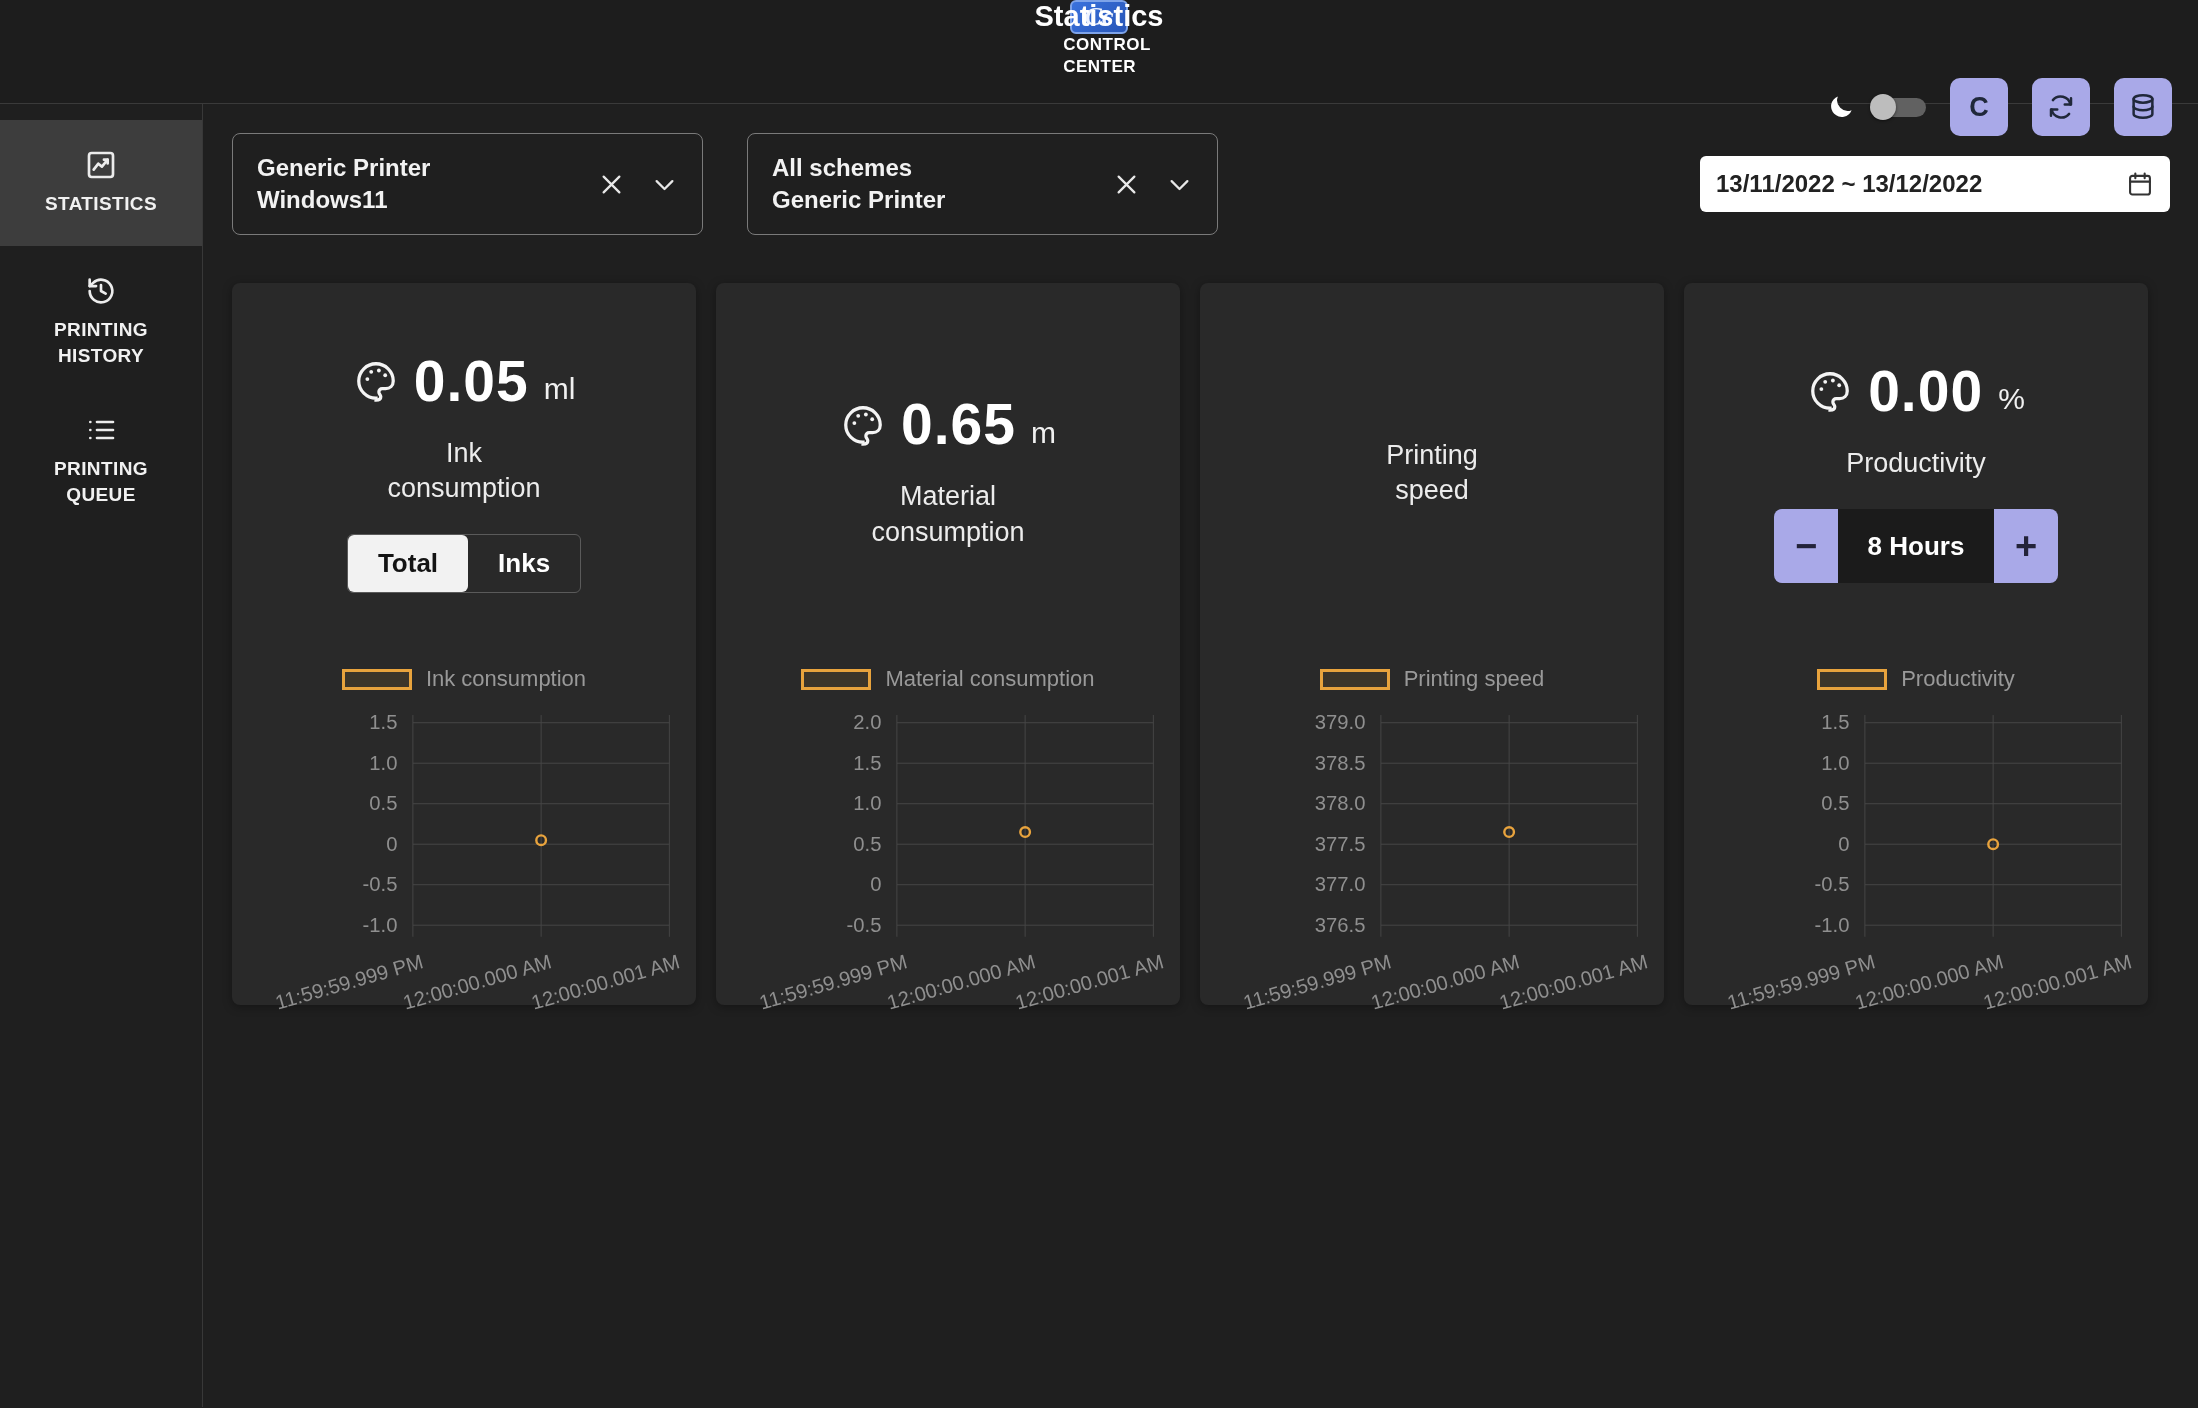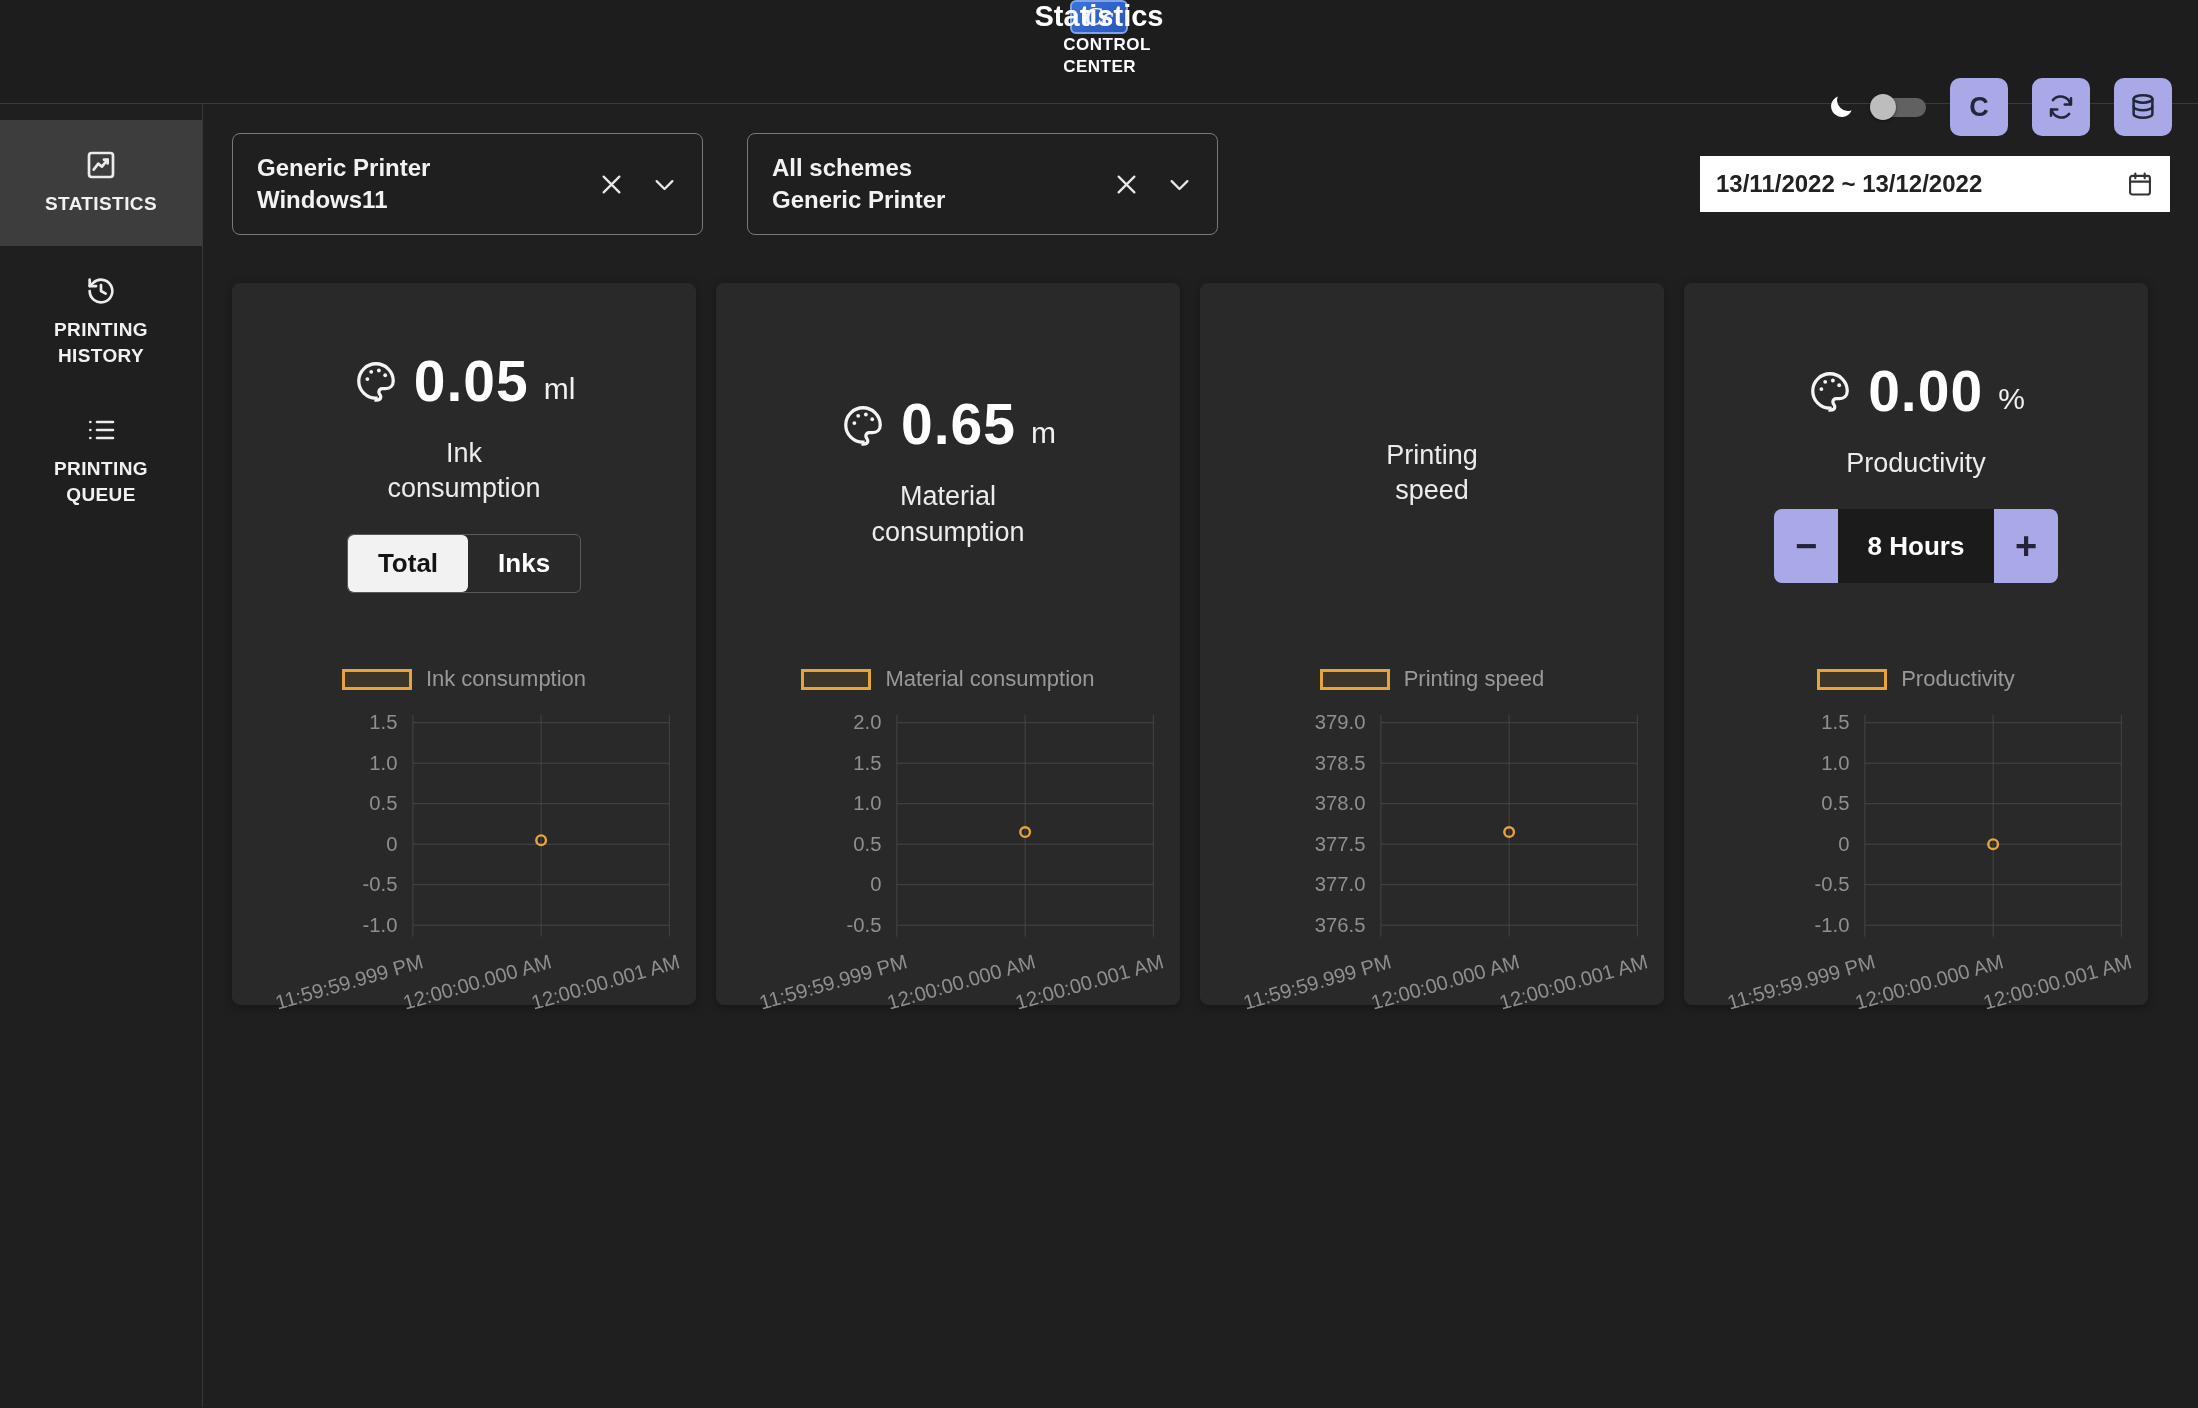--- a/index.html
+++ b/index.html
@@ -59,21 +59,21 @@
   
   .filters { display: flex; align-items: center; font-weight: bold; }
   .select {
     width: 471px; height: 102px; border: 1px solid #7a7a7a; border-radius: 8px;
     display: flex; align-items: center; padding: 0 24px; margin-right: 44px; cursor: pointer;
   }
   .select-text { flex: 1; font-size: 24px; line-height: 1.35; white-space: pre-line; color: #f2f2f2; }
   .select .icon-x, .select .icon-chev { width: 27px; height: 27px; color: #e8e8e8; cursor: pointer; }
   .select .icon-chev { margin-left: 26px; }
   .date-field {
-    margin-left: auto; width: 470px; height: 56px; background: #fff; border-radius: 0;
+    margin-left: auto; width: 470px; height: 56px; background: #fff; border-radius: 6px;
     color: #222; display: flex; align-items: center; padding: 0 16px; cursor: pointer;
   }
   .date-text { flex: 1; font-size: 24px; }
   .date-field svg { width: 28px; height: 28px; color: #333; }
   
   .cards { display: flex; gap: 20px; margin-top: 48px; }
   .card {
     width: 464px; height: 722px; background: #292929; border-radius: 8px;
     padding: 14px 17px; box-shadow: 0 2px 10px rgba(0,0,0,.35);
   }

